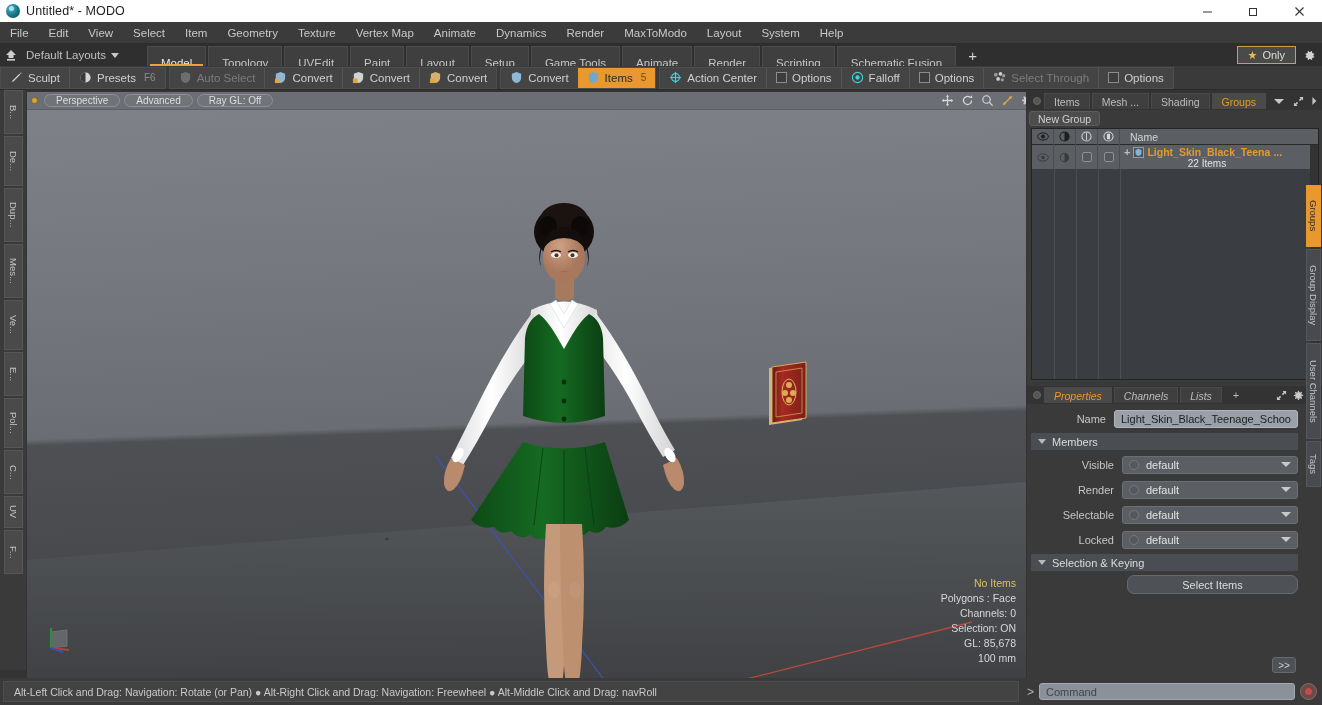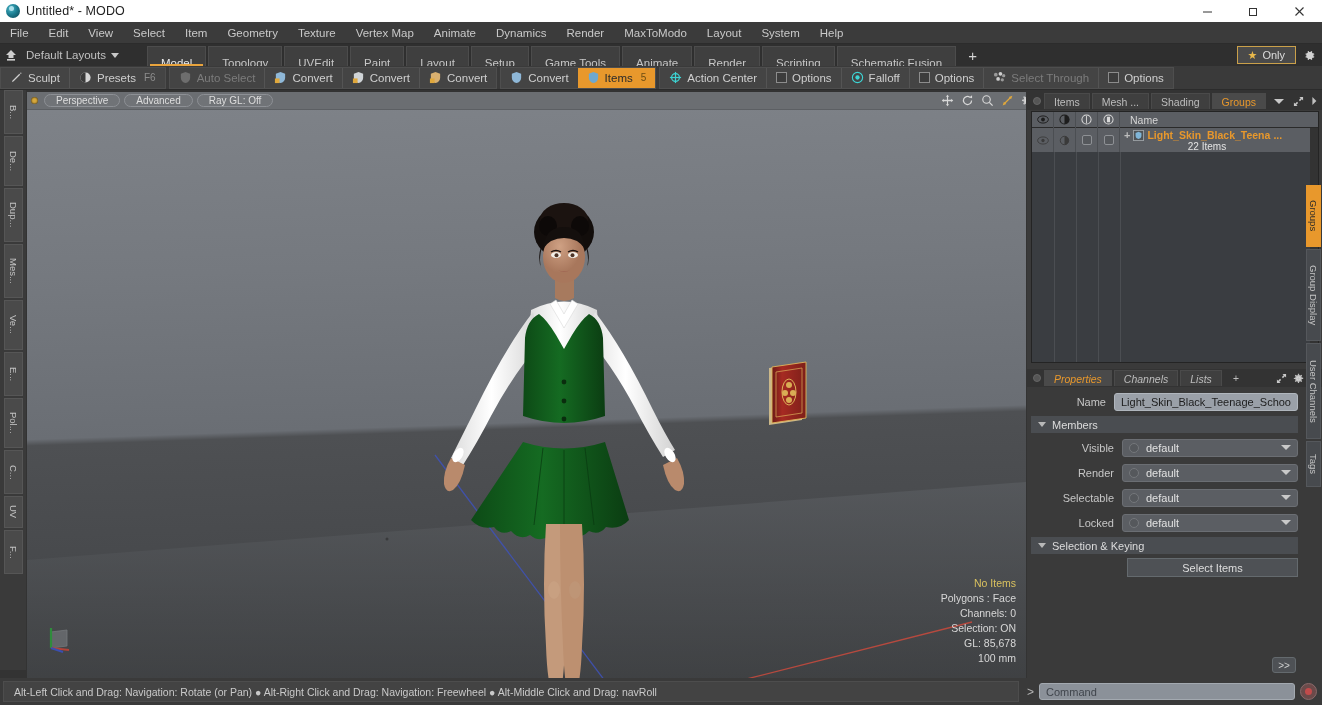--- a/index.html
+++ b/index.html
@@ -192,21 +192,21 @@
   .section {
     display:flex; align-items:center; gap:6px; height:17px; padding-left:7px;
     background:#4a4d51; color:#dcdcdc; font-size:11px; margin:2px 24px 4px 4px;
   }
   .tri { width:0;height:0;border-left:4px solid transparent;border-right:4px solid transparent;border-top:5px solid #b8b8b8; }
   .selector {
     margin:0 24px 5px 100px; height:30px; background:#55585c; border:1px solid #666a6e; border-radius:3px;
     display:flex; align-items:center; padding-left:6px; gap:9px; color:#e0e0e0; font-size:11px;
   }
   .btn-wide {
-    margin:0 24px 8px 100px; height:19px; background:#4e5155; border:1px solid #646a6e; border-radius:0;
+    margin:0 24px 8px 100px; height:19px; background:#4e5155; border:1px solid #646a6e; border-radius:7px;
     display:flex; align-items:center; justify-content:center; color:#dedede; font-size:11px;
   }
   .btn-chev {
     position:absolute; right:26px; bottom:5px; width:24px; height:16px; background:#4e5155;
     border:1px solid #646a6e; border-radius:3px; display:flex; align-items:center; justify-content:center;
     color:#cfcfcf; font-size:10px;
   }
 
   .righttabs { position:absolute; right:0; top:93px; width:16px; bottom:10px; }
   .rvtab {
@@ -616,20 +616,23 @@
         <svg width="11" height="11" viewBox="0 0 12 12">
             <path d="M7 1h4v4l-1.4-1.4L7.6 5.6 6.4 4.4 8.4 2.4z" fill="#c8c8c8"></path>
             <path d="M5 11H1V7l1.4 1.4L4.4 6.4 5.6 7.6 3.6 9.6z" fill="#c8c8c8"></path>
           </svg>
         <svg width="8" height="10" viewBox="0 0 10 12">
             <polygon points="3,1 8,6 3,11" fill="#c0c0c0"></polygon>
           </svg>
       </div>
     </div>
 
+    <div class="newgroup-row">
+      <div class="newgroup-btn">New Group</div>
+    </div>
 
     <div class="list-area">
       <div class="list-head">
         <div class="lh-cell">
           <svg width="12" height="9" viewBox="0 0 14 10">
               <ellipse cx="7" cy="5" rx="6.3" ry="4.2" fill="none" stroke="#1d1d1d" stroke-width="1.1"></ellipse>
               <circle cx="7" cy="5" r="2.2" fill="#1d1d1d"></circle>
             </svg>
         </div>
         <div class="lh-cell">

